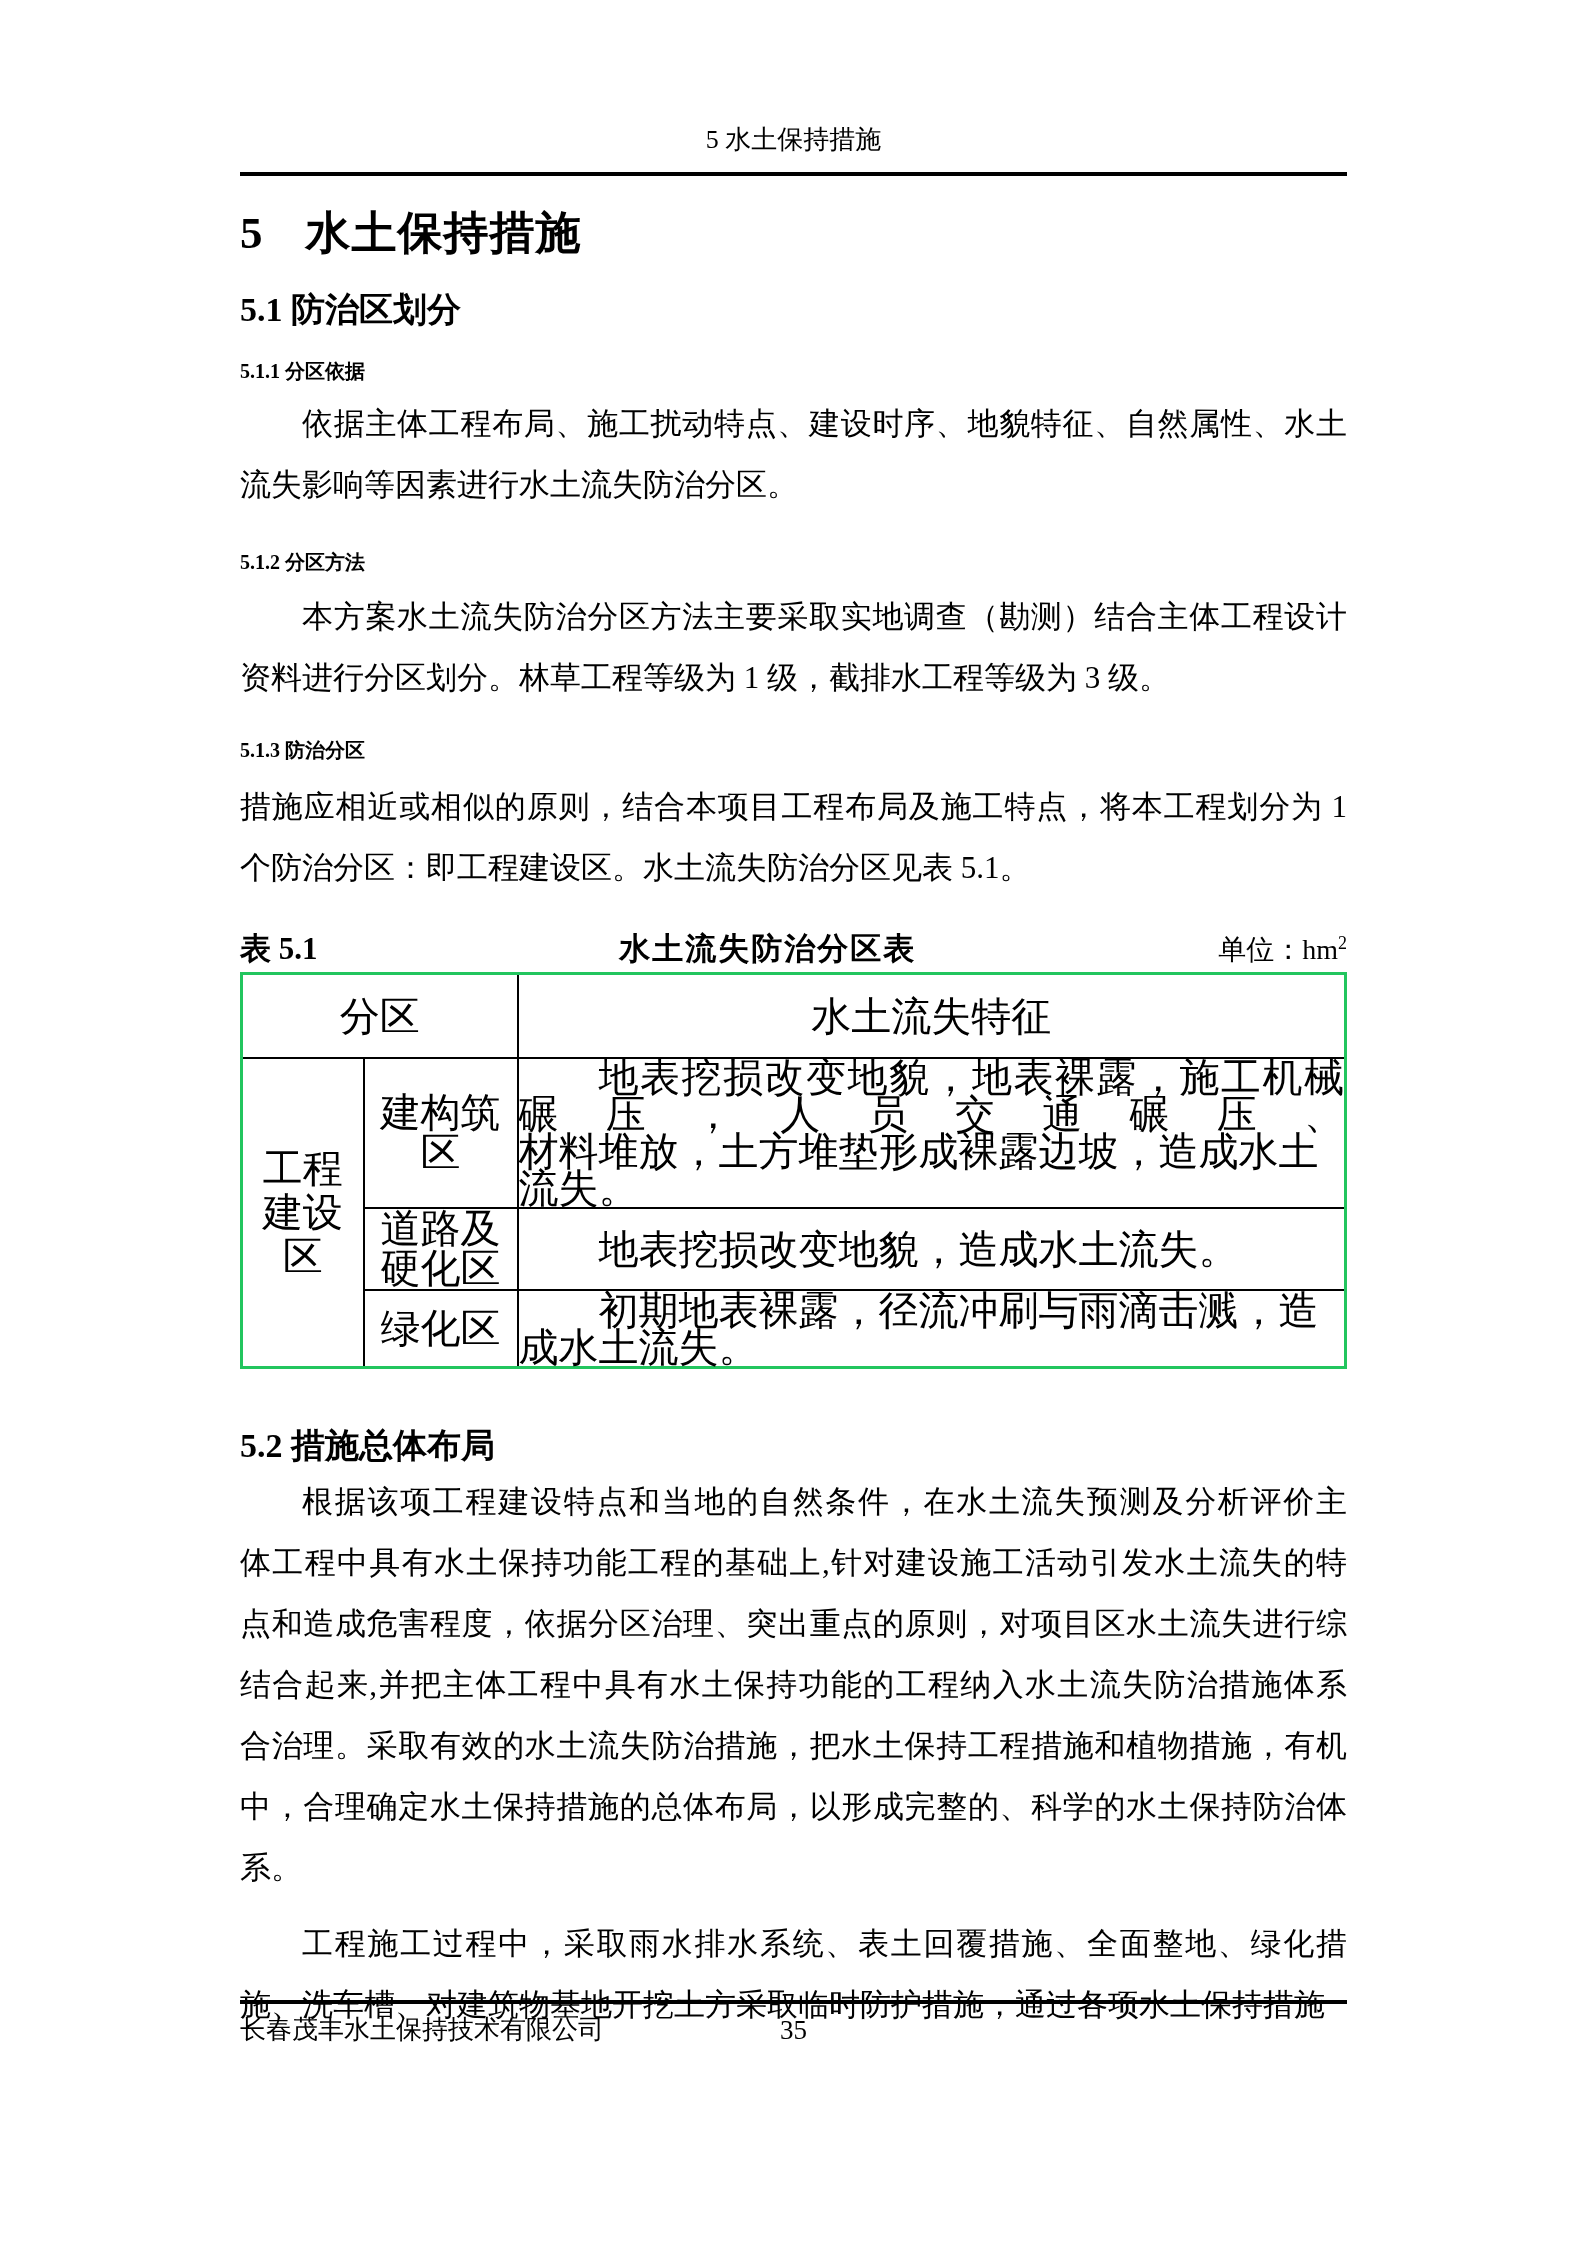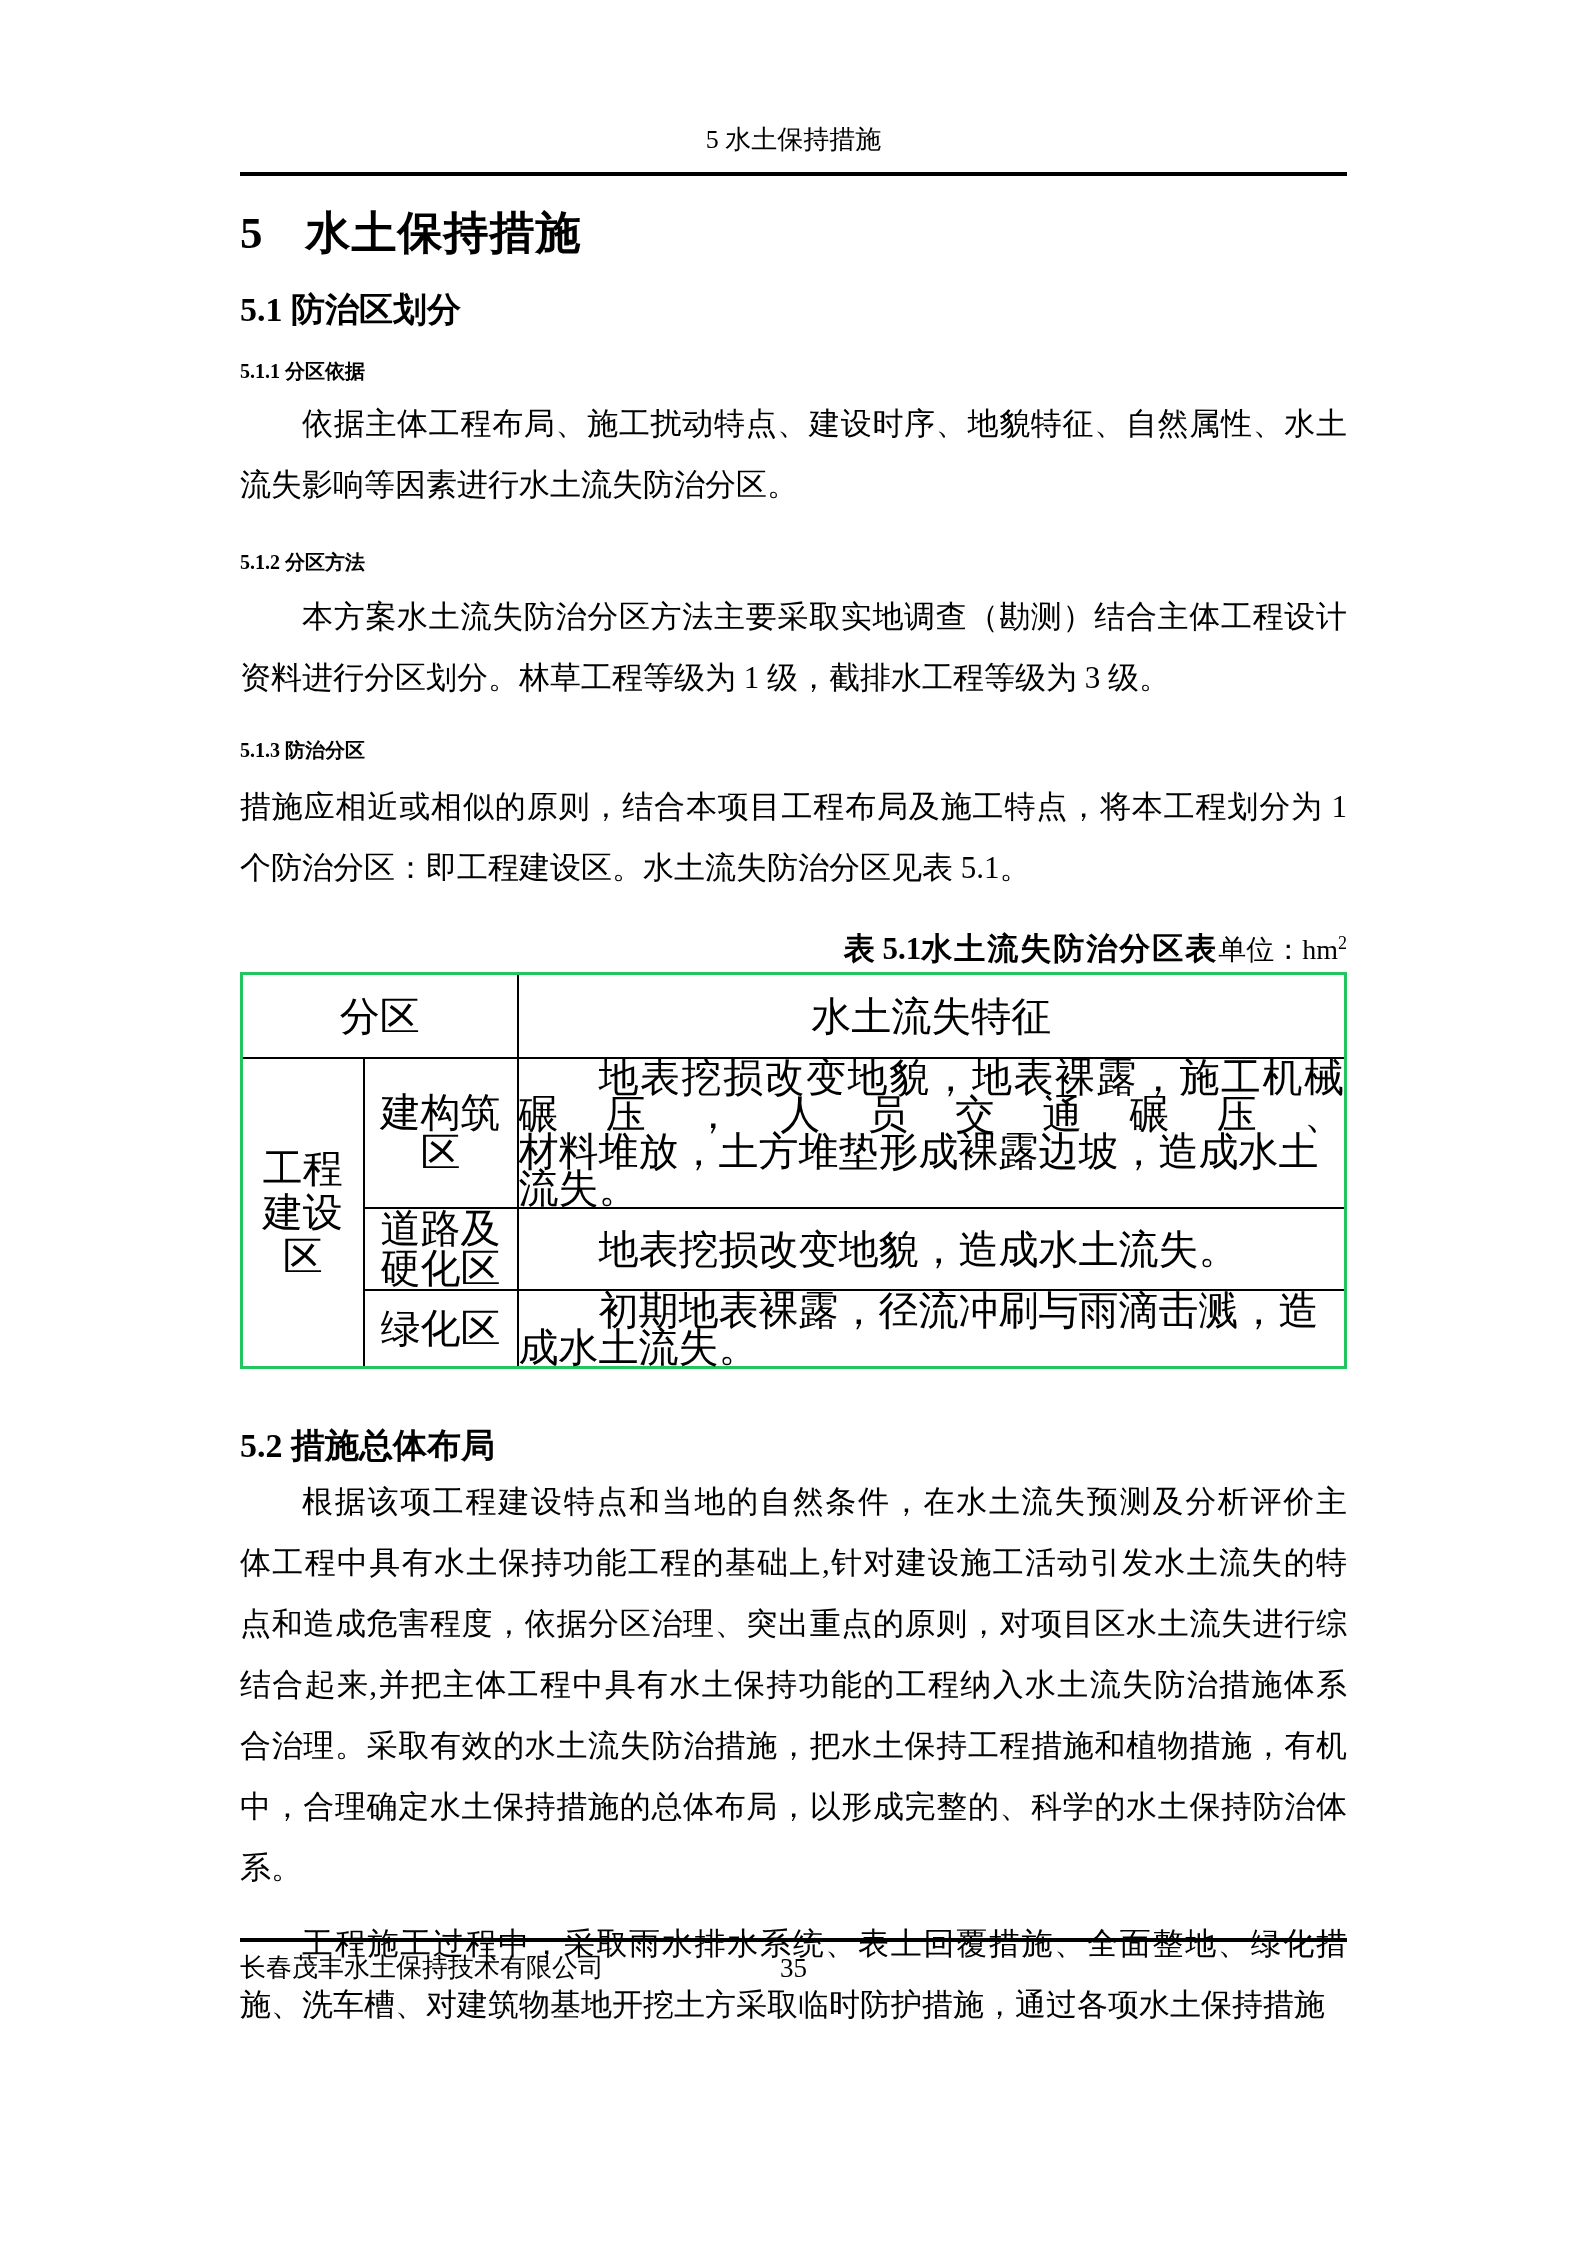--- a/index.html
+++ b/index.html
@@ -36,21 +36,21 @@
   .para.p511{margin-top:2px;}
   .para.p512{margin-top:4px;}
   .para.p513{margin-top:6px;}
   .para.p521{margin-top:4px;}
   .para.p522{margin-top:15px;}
   .tline.first{text-indent:2em;}
   .tline.jl{text-align:justify;text-align-last:justify;}
   
   .table-caption{
     margin-top:25px;
-    display:flex;align-items:baseline;justify-content:flex-end;
+    display:flex;align-items:baseline;justify-content:space-between;
     line-height:40px;
   }
   .cap-label{font-size:31px;font-weight:bold;}
   .cap-title{font-size:31px;font-weight:bold;letter-spacing:2px;}
   .cap-unit{font-size:28px;}
   .cap-unit sup{font-size:18px;}
   
   table.zoning{
     margin-top:2px;
     border-collapse:collapse;
@@ -61,21 +61,21 @@
   }
   table.zoning td{border:2px solid #000;padding:0;}
   col.c1{width:122px;}
   col.c2{width:154px;}
   td.th{height:82px;text-align:center;vertical-align:middle;}
   td.group{text-align:center;vertical-align:middle;line-height:44px;padding:0 8px;}
   td.zone{text-align:center;vertical-align:middle;line-height:40px;padding:0 8px;height:75px;}
   td.feat{vertical-align:middle;padding:2px 12px;}
   td.feat .tline{line-height:37px;}
   
-  .footer{position:absolute;left:240px;right:240px;top:1938px;}
+  .footer{position:absolute;left:240px;right:240px;top:2000px;}
   .footer-rule{height:4px;background:#000;}
   .footer-row{position:relative;padding-top:9px;font-size:26px;line-height:34px;}
   .footer-page{position:absolute;left:0;right:0;text-align:center;top:9px;font-size:27px;}
 </style>
 </head>
 <body>
 
 <div class="page">
   <div class="content">
 

